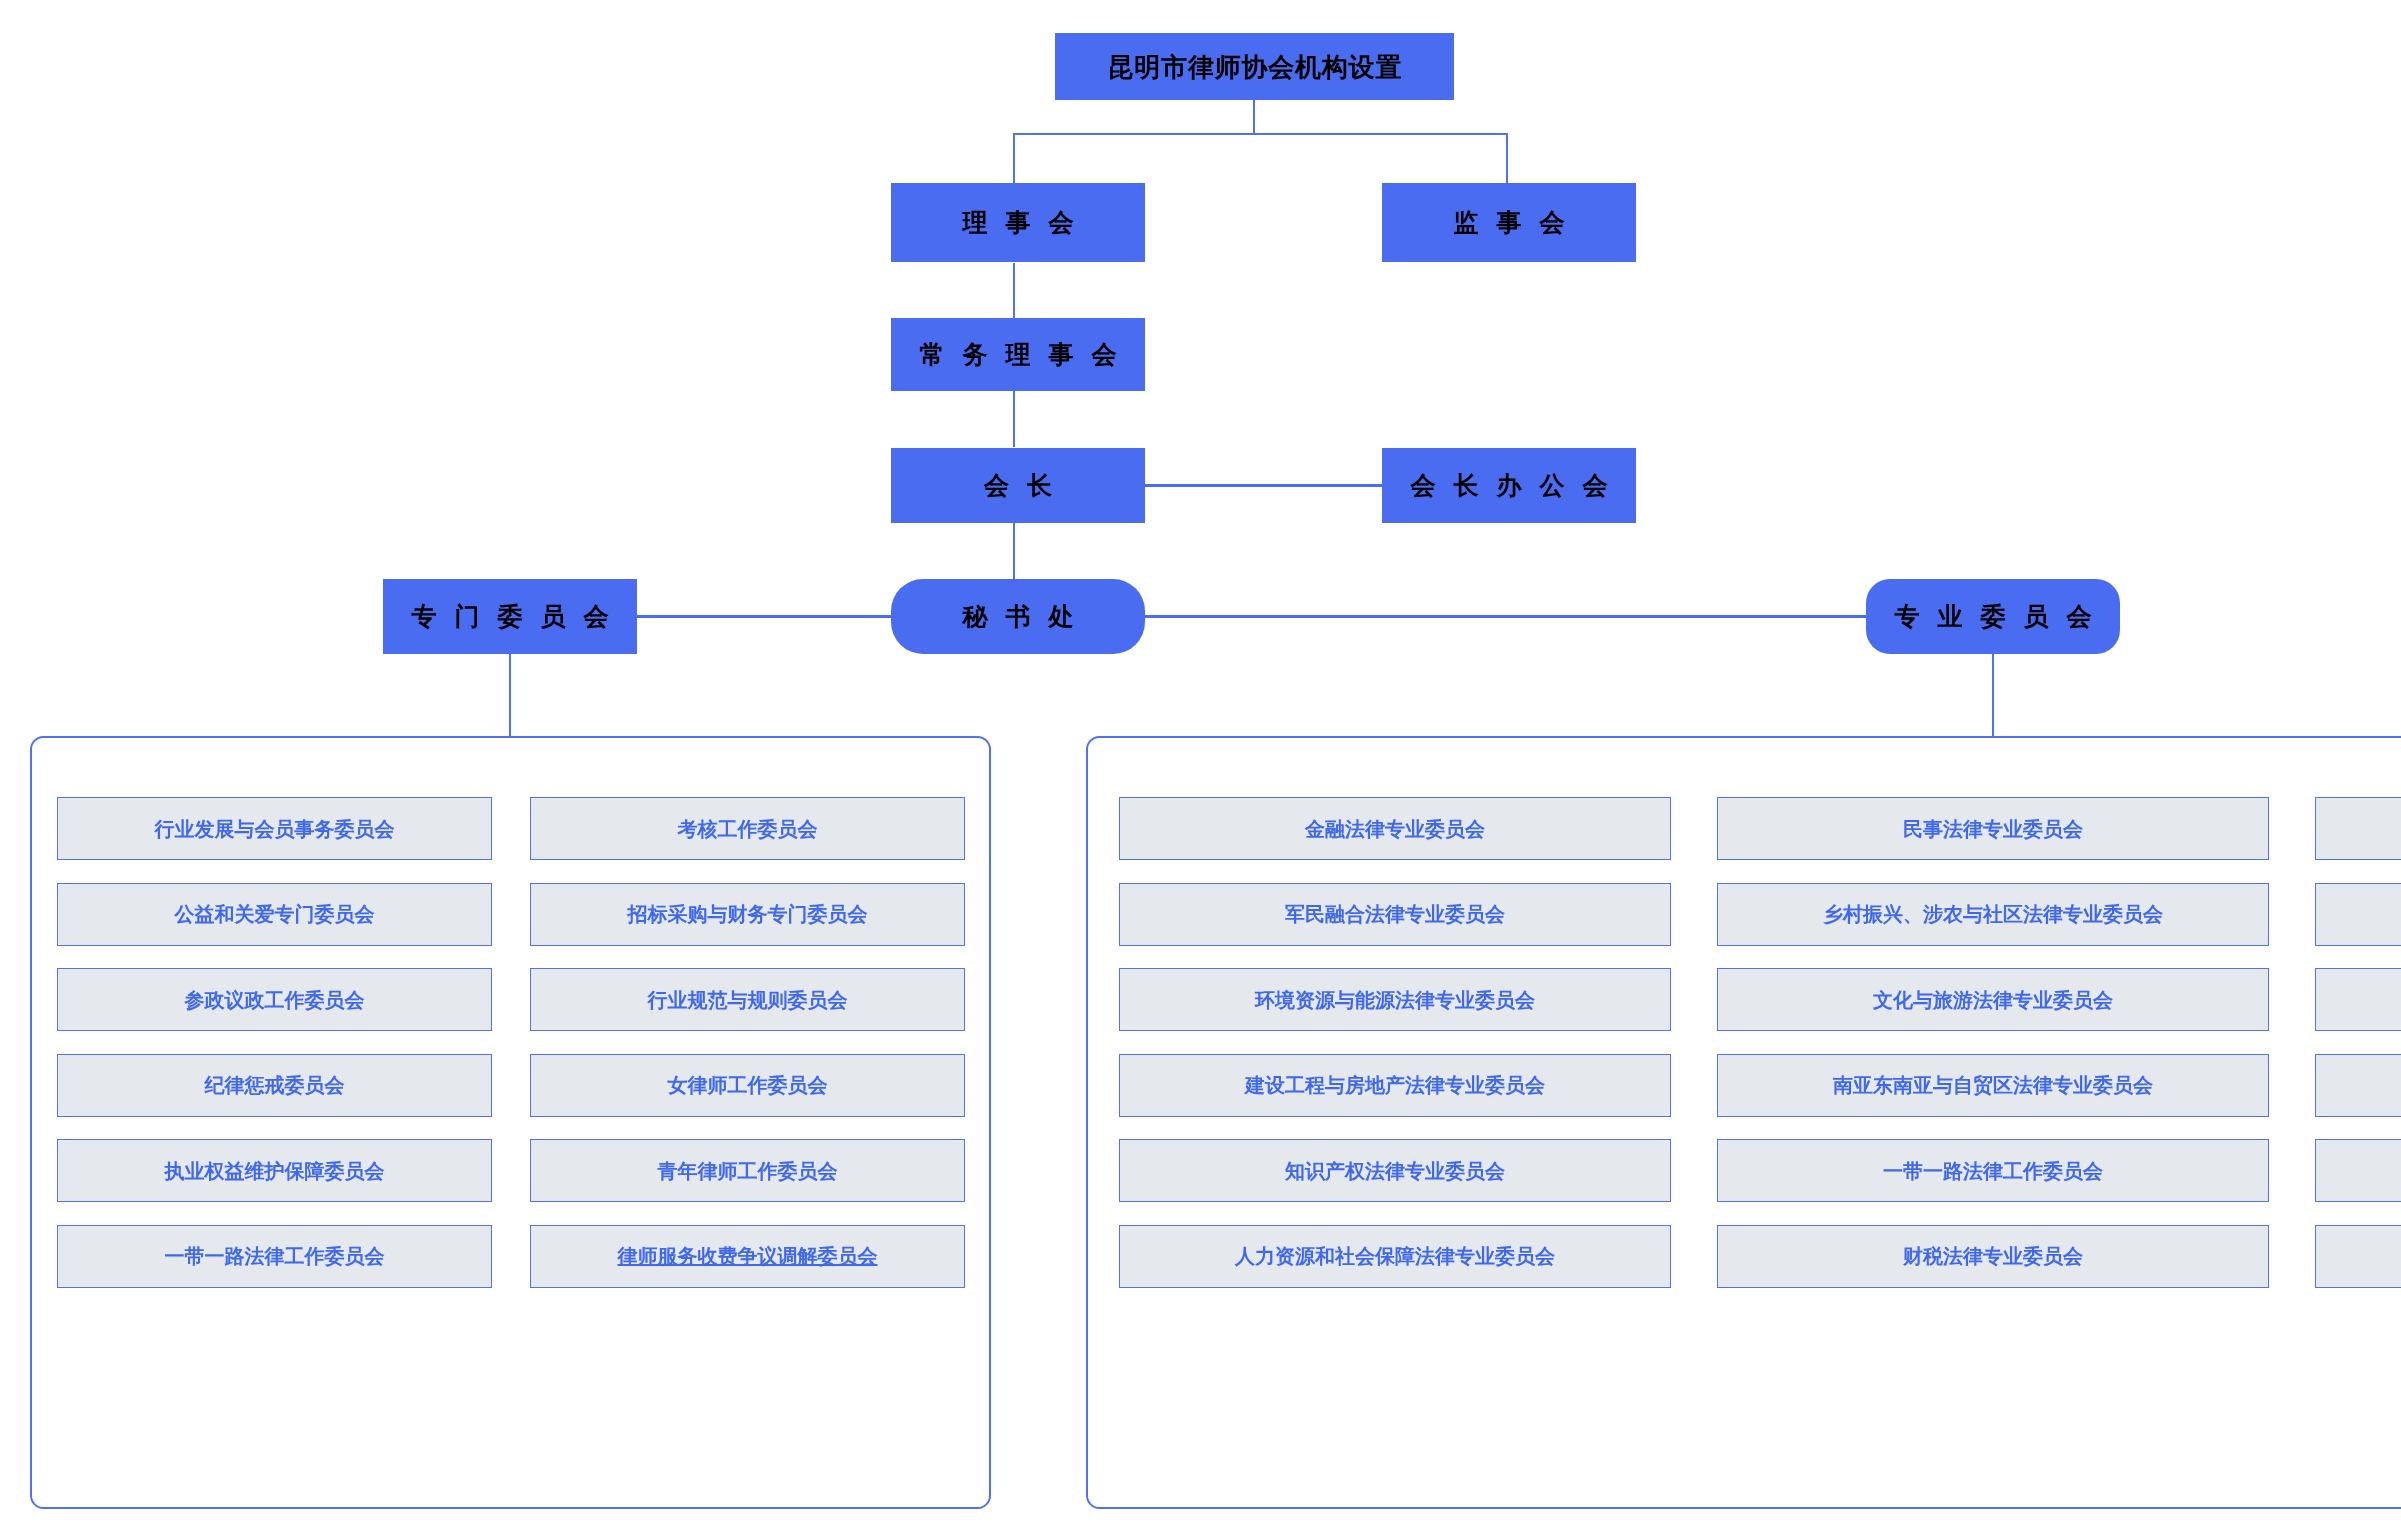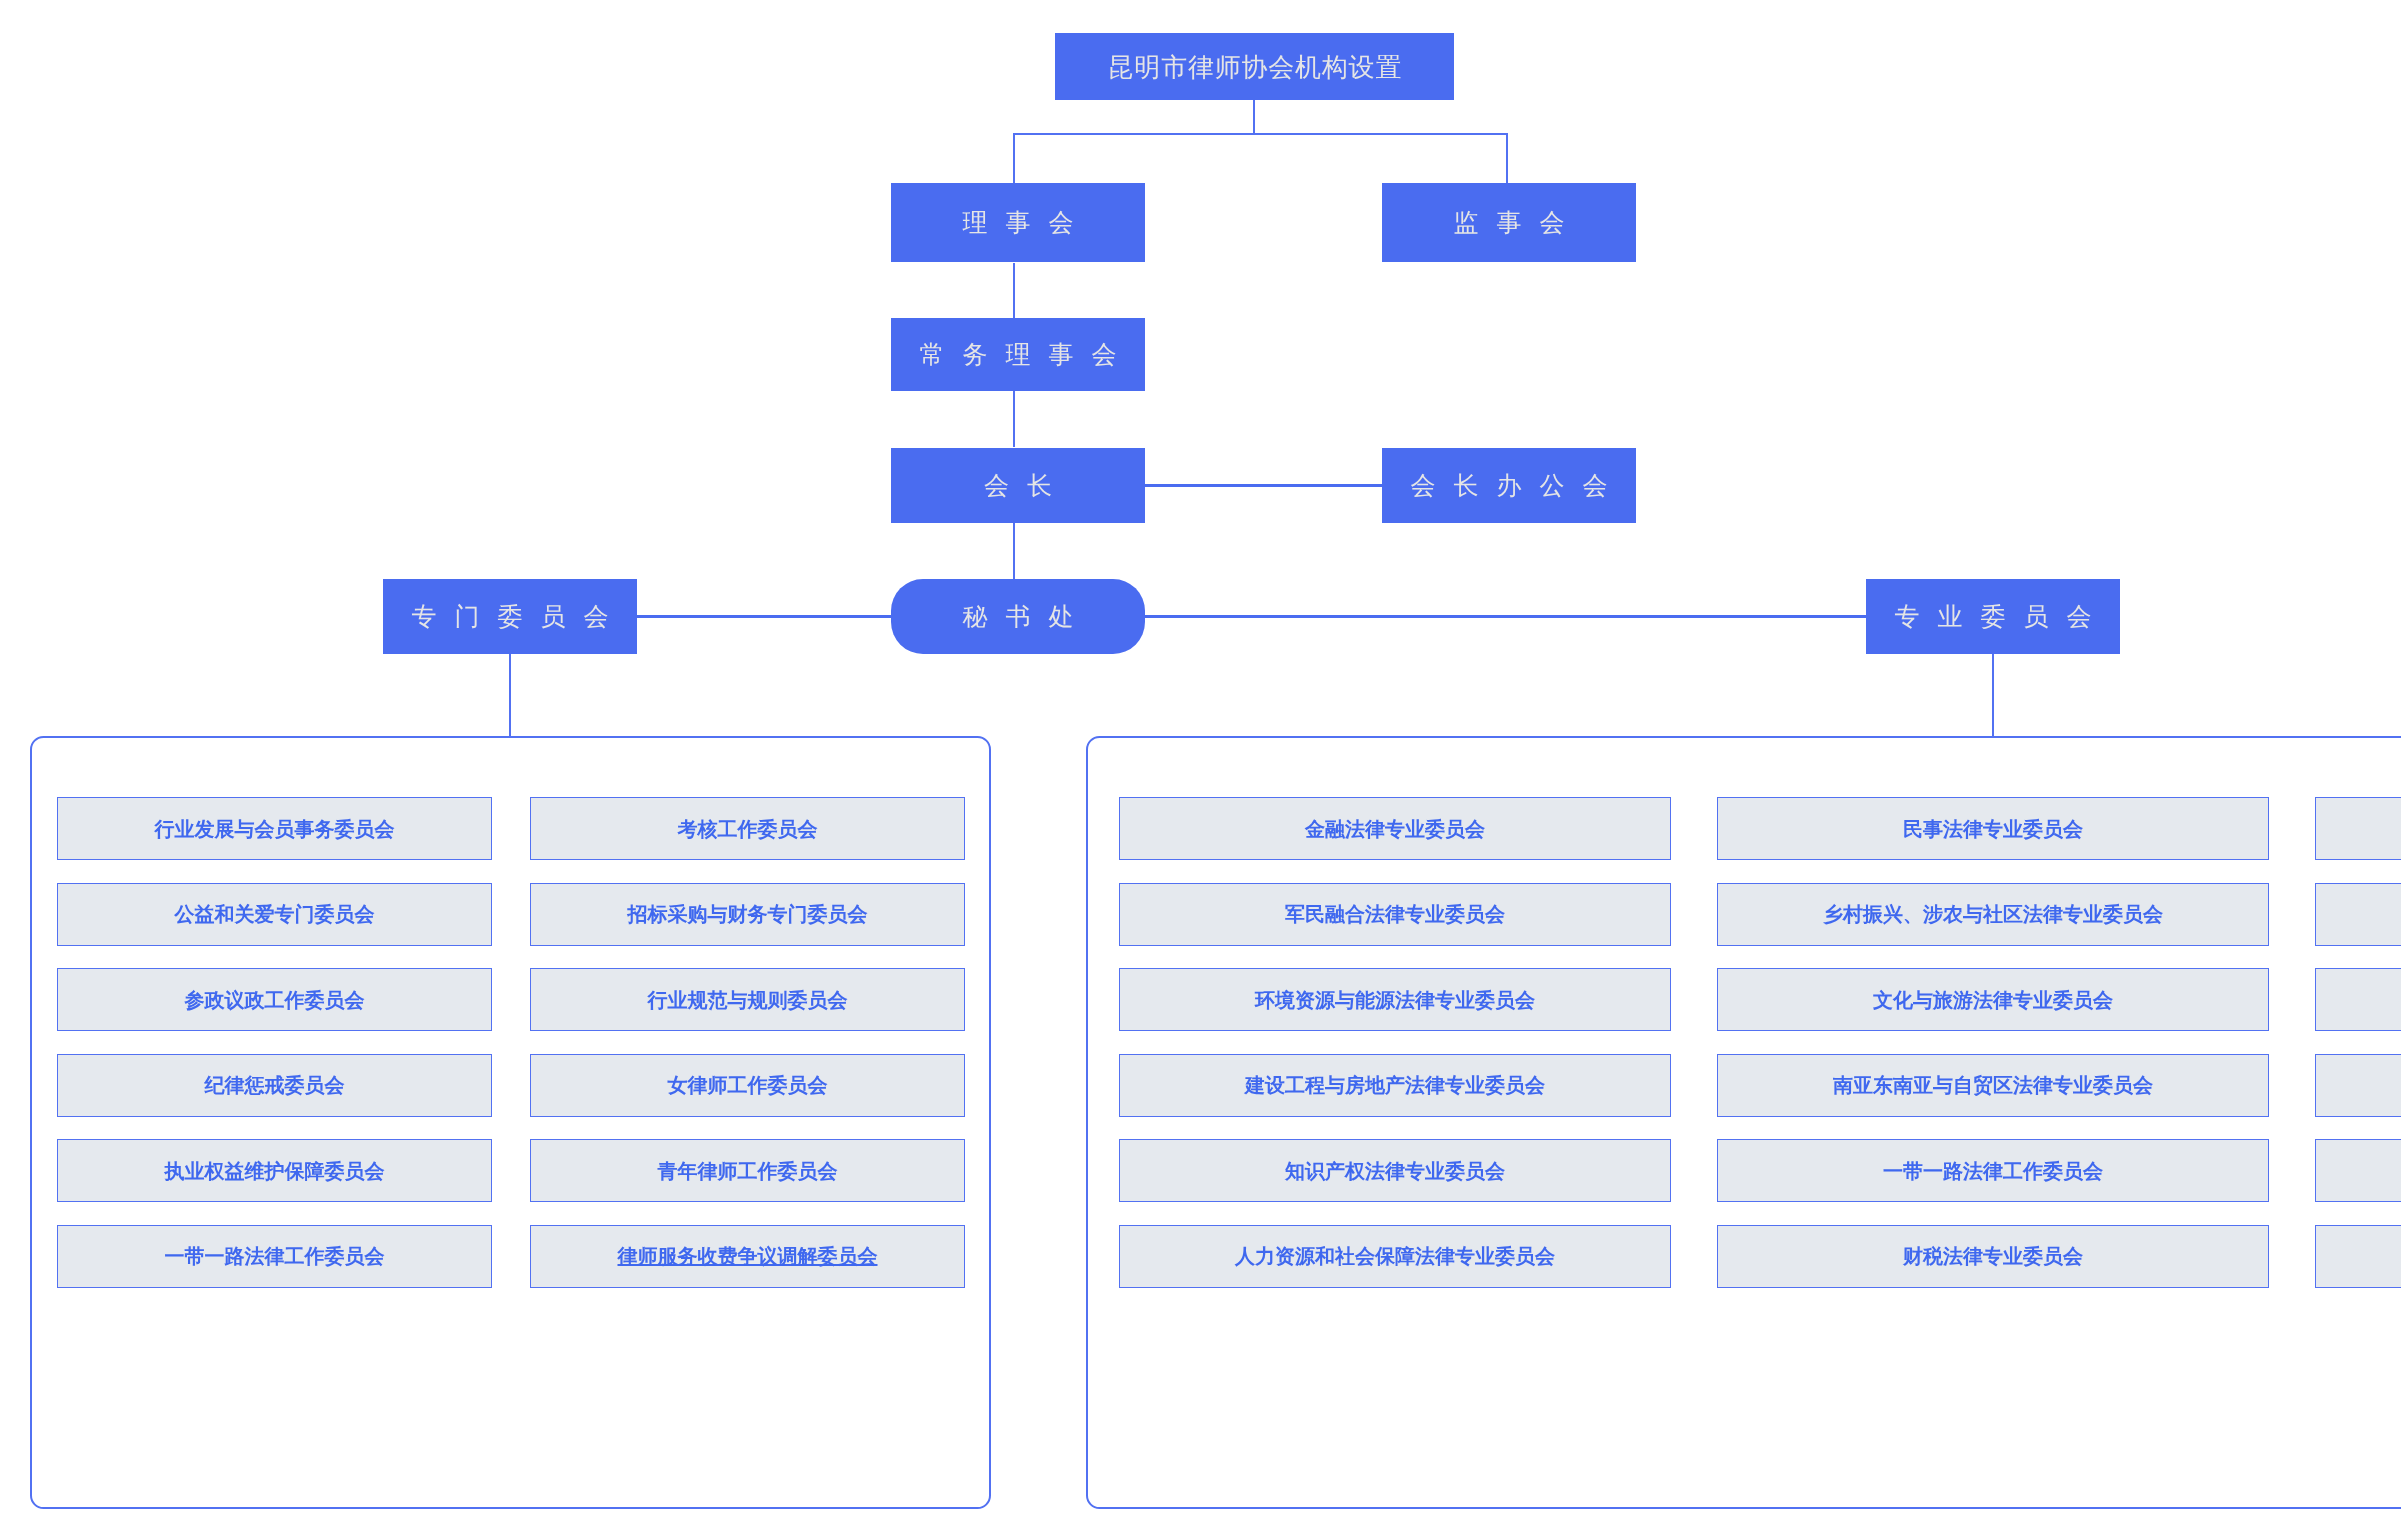--- a/index.html
+++ b/index.html
@@ -10,23 +10,23 @@
   #stage{position:absolute;left:0;top:0;width:2924px;height:1538px;}
 
   
   .ln{position:absolute;background:#5271f2;}
   .ln.v{width:2.4px;}
   .ln.h{height:2.4px;}
   .ln.thick{background:#4a6cf0;}
 
   
   .node{
-    position:absolute;background:#4a6cf0;color:#e5e5e5;
+    position:absolute;background:#4a6cf0;color:#000000;
     display:flex;align-items:center;justify-content:center;
-    font-weight:400;letter-spacing:.22em;text-indent:.22em;
+    font-weight:700;letter-spacing:.22em;text-indent:.22em;
     white-space:nowrap;line-height:1;
   }
   .node.title{font-size:26px;letter-spacing:.03em;text-indent:.03em;}
   .node.lvl{font-size:25px;}
 
   
   .panel{
     position:absolute;border:2.4px solid #5271f2;border-radius:13.4px;
     background:#ffffff;box-sizing:border-box;
   }
@@ -78,21 +78,21 @@
   <div class="ln h thick" style="left:1145px;top:484px;width:238px;height:3.4px;"></div>
 
   <div class="ln v" style="left:1013px;top:523px;width:2.4px;height:56px;"></div>
 
   <div class="node lvl" style="left:891px;top:579px;width:254px;height:75px;border-radius:32px;">
     <span>秘 书 处</span>
   </div>
   <div class="node lvl" style="left:383px;top:579px;width:254px;height:75px;">
     <span>专 门 委 员 会</span>
   </div>
-  <div class="node lvl" style="left:1866px;top:579px;width:254px;height:75px;">
+  <div class="node lvl" style="left:1866px;top:579px;width:254px;height:75px;border-radius:24px;">
     <span>专 业 委 员 会</span>
   </div>
 
   <div class="ln h thick" style="left:637px;top:615px;width:254px;height:3.4px;"></div>
   <div class="ln h thick" style="left:1145px;top:615px;width:721px;height:3.4px;"></div>
 
   <div class="ln v" style="left:509px;top:654px;width:2.4px;height:82px;"></div>
   <div class="ln v" style="left:1992px;top:654px;width:2.4px;height:82px;"></div>
 
   <div class="panel" style="left:30px;top:736px;width:961px;height:773px;"></div>

